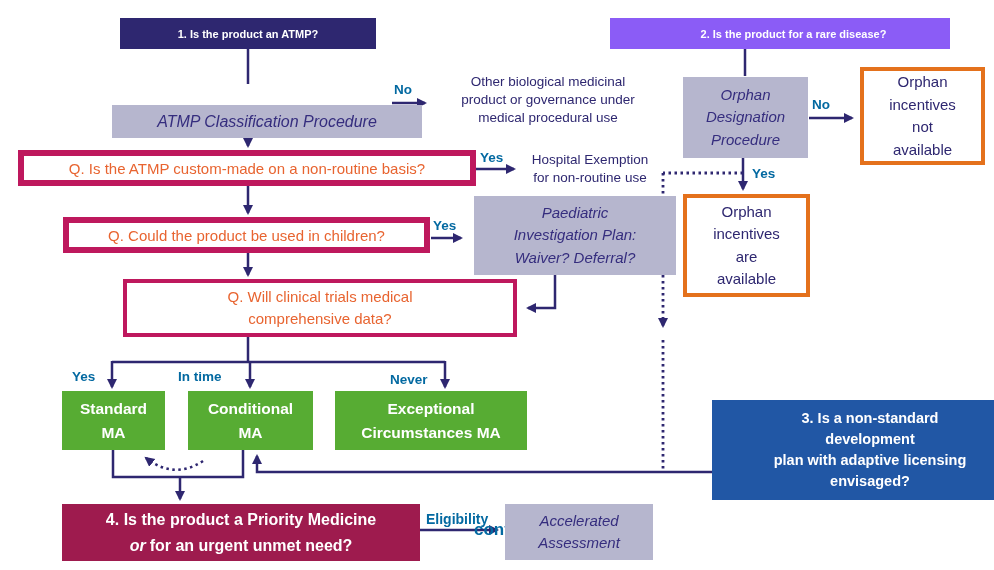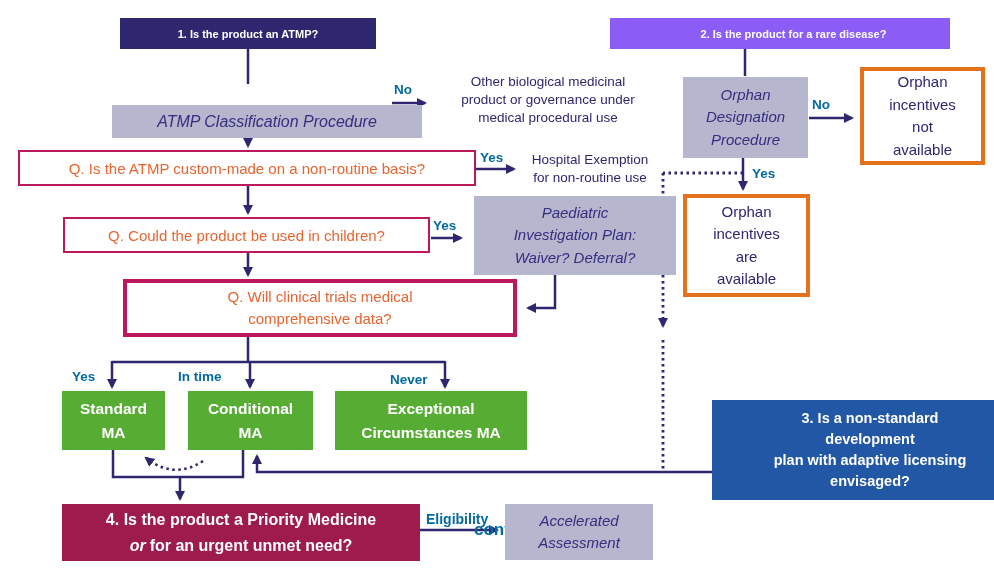--- a/index.html
+++ b/index.html
@@ -8,21 +8,21 @@
     font-family:"Liberation Sans", sans-serif;
   }
   .abs{position:absolute;box-sizing:border-box;}
   .center{display:flex;flex-direction:column;align-items:center;justify-content:center;text-align:center;}
   .titlebar{color:#ffffff;font-weight:bold;font-size:11px;}
   .navybox{background:#2E2770;}
   .orangebox{background:#8b5cf6;padding-left:27px;}
   .bluebox{background:#2157A5;color:#ffffff;font-weight:bold;font-size:14.5px;line-height:1.45;}
   .maroonbox{background:#9E1B4E;color:#ffffff;font-weight:bold;font-size:16px;line-height:1.6;}
   .lavender{background:#B6B6CE;color:#352D7E;font-style:italic;font-size:15px;line-height:1.5;}
-  .qbox{background:#ffffff;border:2px solid #be185d;color:#E86430;font-size:15px;}
+  .qbox{background:#ffffff;border:6px solid #be185d;color:#E86430;font-size:15px;}
   .qbox-thick{border-width:4px;line-height:1.5;}
   .greenbox{background:#57AC33;color:#ffffff;font-weight:bold;font-size:15.5px;line-height:1.5;}
   .orphanbox{background:#ffffff;border:4px solid #E4711C;color:#2E2770;font-size:15px;line-height:1.5;}
   .sidelabel{color:#0369a1;font-weight:bold;font-size:13.5px;}
   .plaintext{color:#2E2770;font-size:13.5px;line-height:1.35;text-align:center;}
   svg.wires{position:absolute;left:0;top:0;width:994px;height:570px;}
   .itspace{margin-right:4px;}
 </style>
 </head>
 <body>

